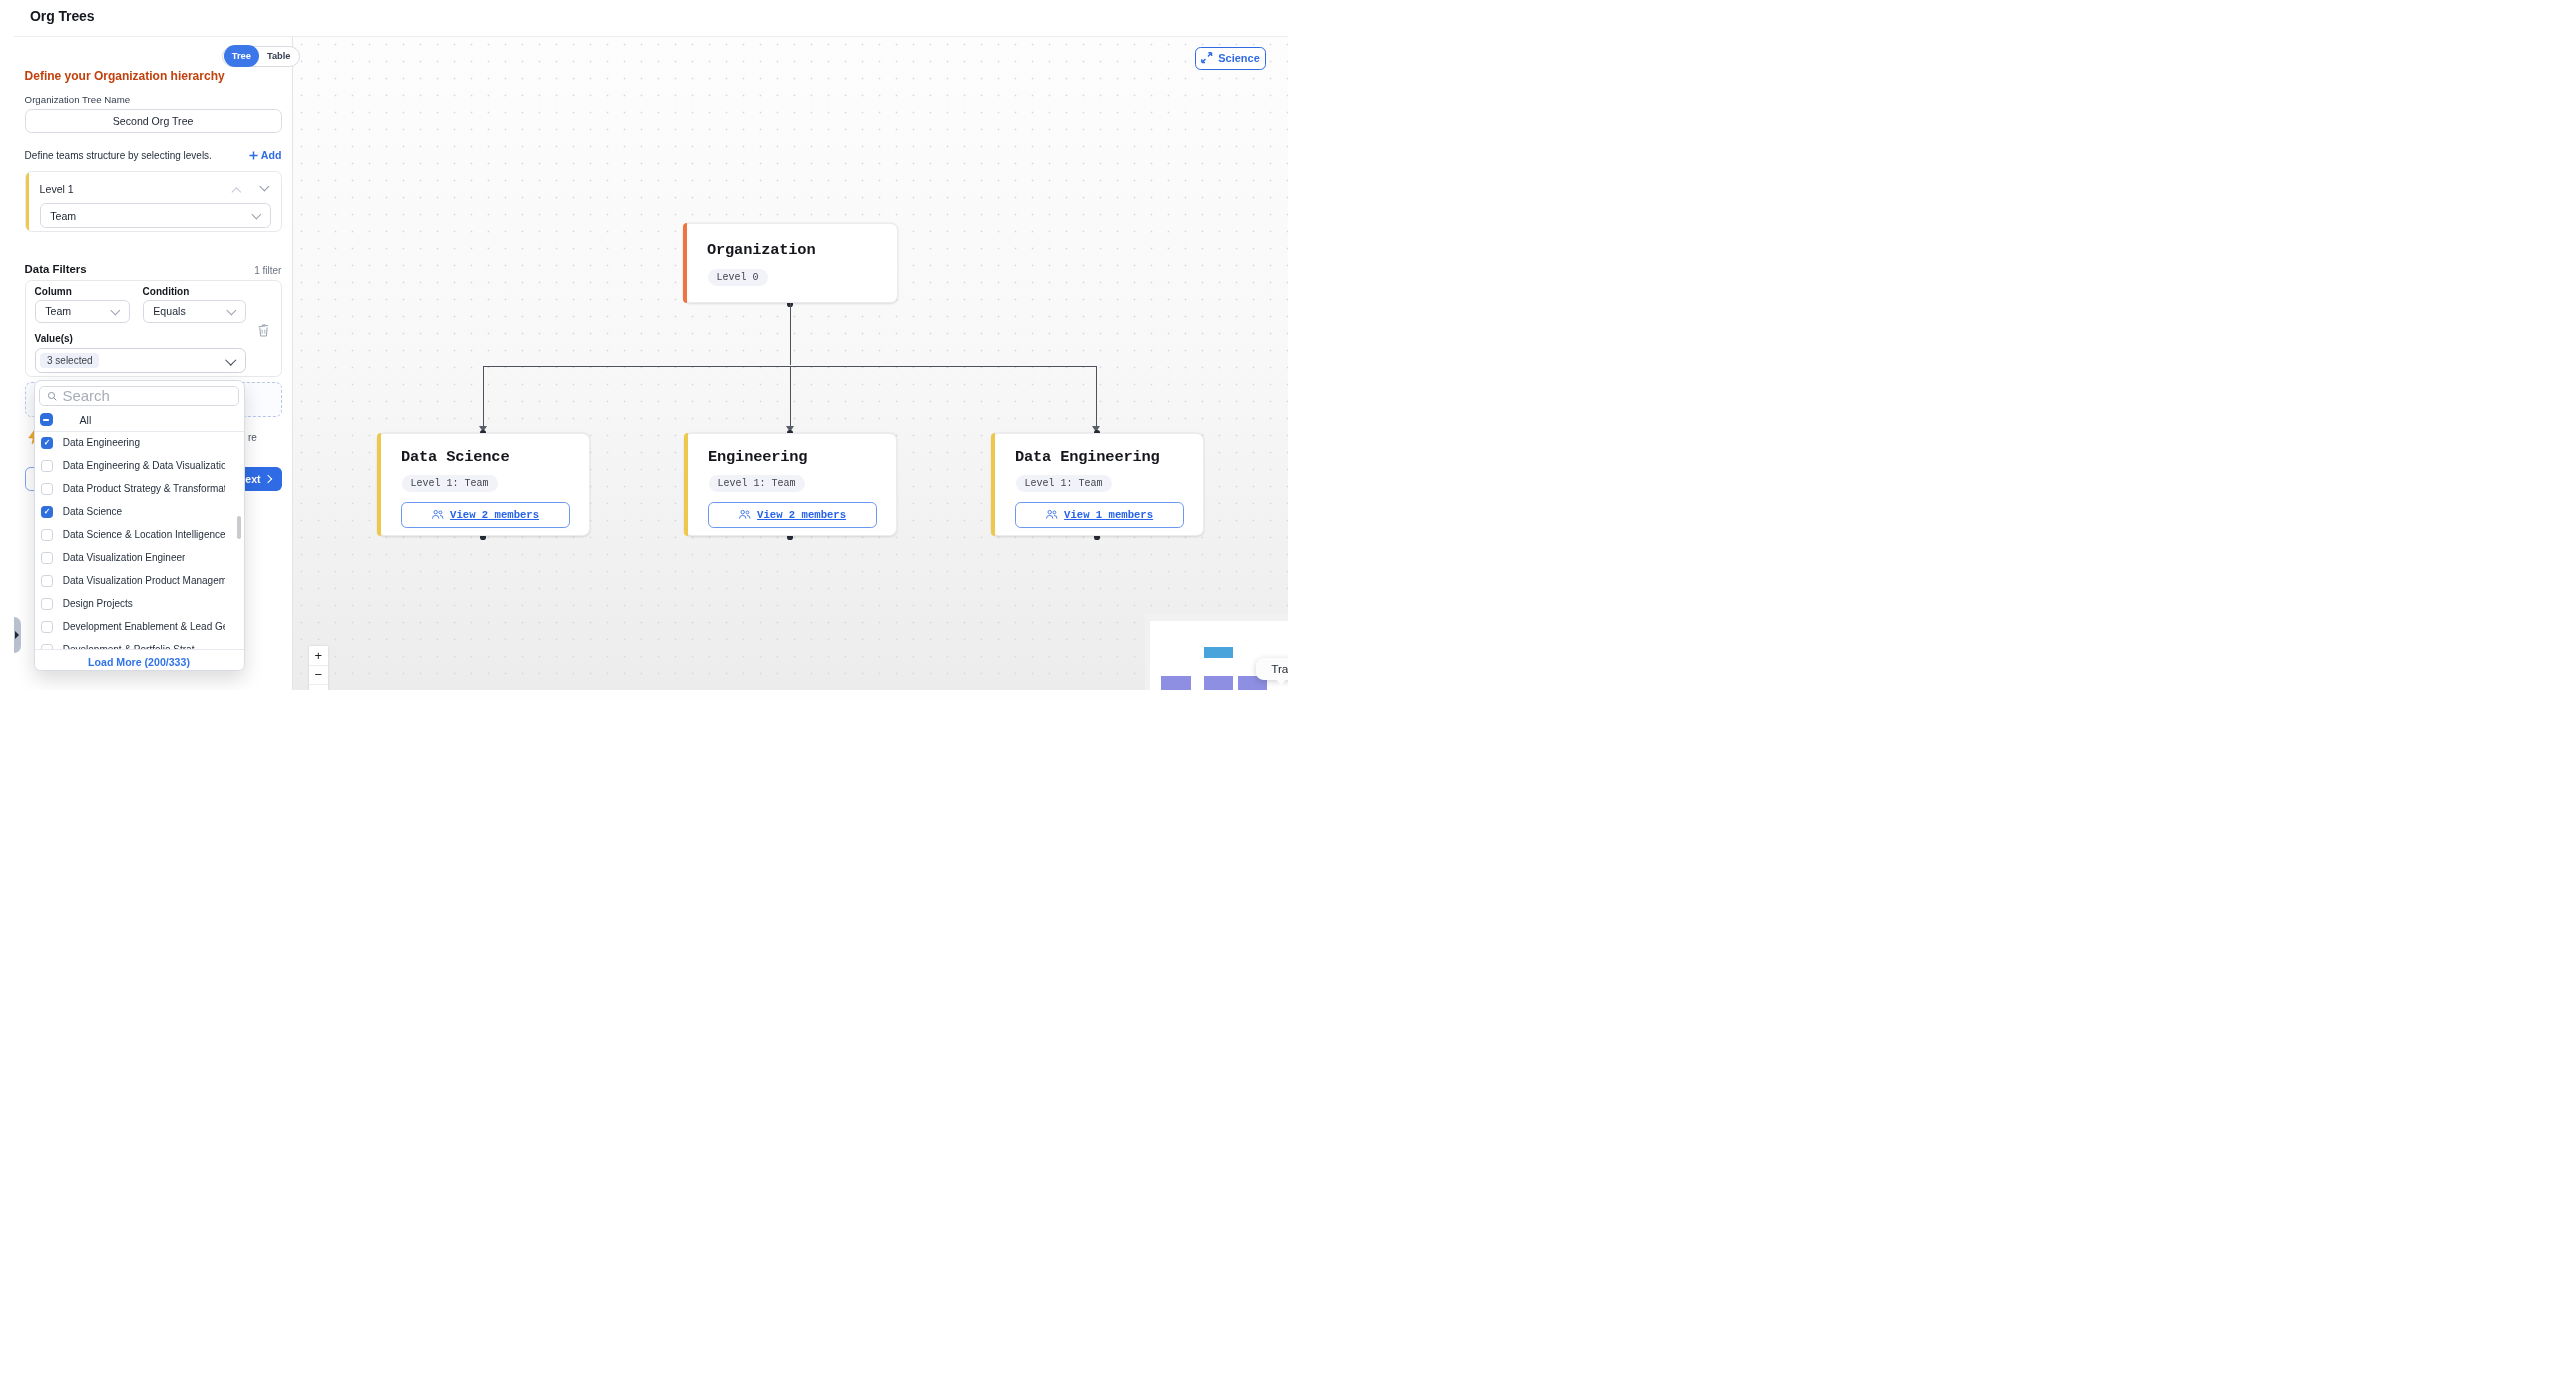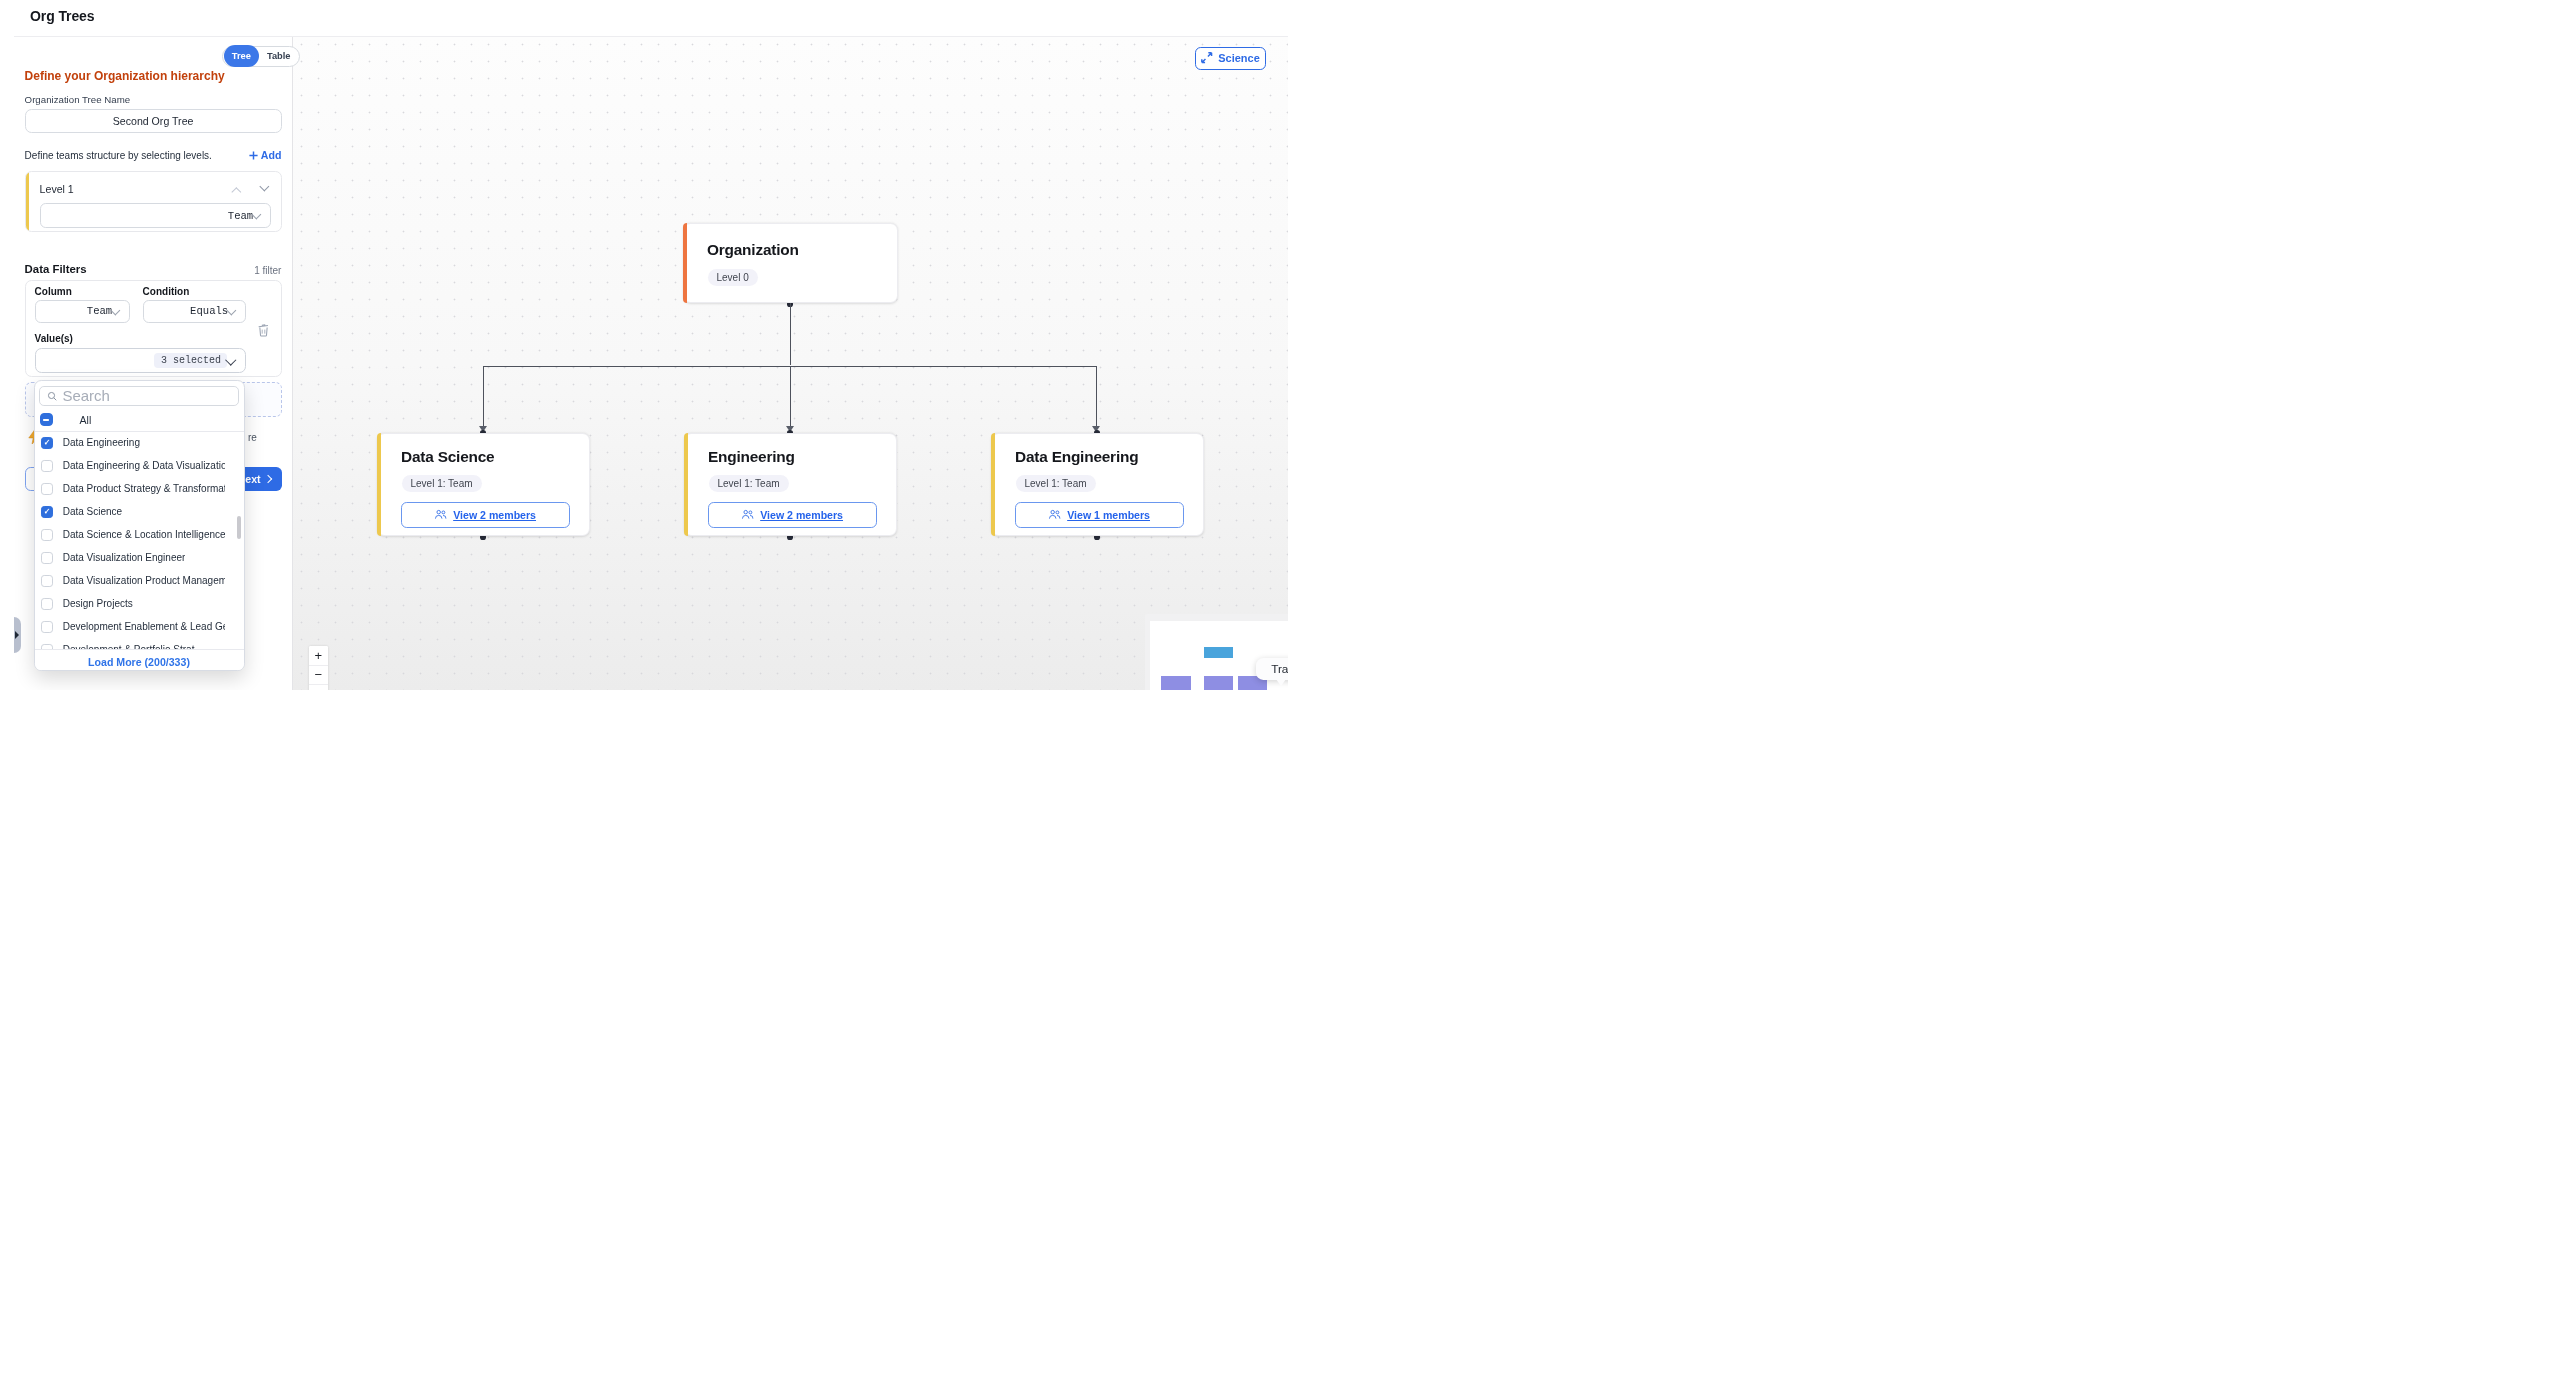--- a/index.html
+++ b/index.html
@@ -20,21 +20,21 @@
   .toggle{position:absolute;left:208px;top:9.7px;height:18px;border:0.8px solid #d7dbe0;border-radius:811px;background:#fff;display:flex;align-items:center;padding:0.8px;}
   .toggle .seg{font-size:9.3px;font-weight:700;padding:6px 8px;border-radius:811px;color:#374151;cursor:pointer;}
   .toggle .seg.on{background:#3b77e8;color:#fff;}
 
   .input{position:absolute;left:10.6px;width:257px;height:23.5px;border:0.8px solid #d8dce2;border-radius:6.5px;background:#fff;font-size:10.6px;color:#1d2430;display:flex;align-items:center;padding:0 10.6px;box-sizing:border-box;}
 
   .addlink{position:absolute;right:10.6px;top:113px;display:flex;align-items:center;gap:3.2px;color:#2e6be5;font-size:10.6px;font-weight:700;cursor:pointer;}
 
   .levelcard{position:absolute;left:10.6px;top:135px;width:257px;height:61px;border:0.8px solid #e7e8ec;border-radius:6.5px;background:#fff;box-sizing:border-box;overflow:hidden;}
   .levelcard .accent{position:absolute;left:0;top:0;bottom:0;width:3.2px;background:#edc84d;}
-  .sel{border:0.8px solid #d6dae0;border-radius:5.7px;background:#fff;display:flex;align-items:center;font-size:10.6px;color:#1d2430;padding:0 9.7px;box-sizing:border-box;justify-content:flex-end;font-family:Liberation Mono, monospace;}
+  .sel{border:0.8px solid #d6dae0;border-radius:5.7px;background:#fff;display:flex;align-items:center;font-size:10.6px;color:#1d2430;padding:0 9.7px;box-sizing:border-box;justify-content:space-between;}
   .chv{display:inline-block;width:5.7px;height:5.7px;border-right:1.2px solid #9aa1ad;border-bottom:1.2px solid #9aa1ad;transform:rotate(45deg);margin-top:-2.4px;}
   .chv.up{transform:rotate(-135deg);margin-top:2.4px;}
   .chv.big{width:6.5px;height:6.5px;border-width:1.6px;border-color:#3a4150;}
   .chv.white{border-color:#fff;transform:rotate(-45deg);width:4.9px;height:4.9px;border-width:1.6px;margin:0;}
 
   .filtercard{position:absolute;left:10.6px;top:244px;width:257px;height:97px;border:0.8px solid #e7e8ec;border-radius:6.5px;background:#fff;box-sizing:border-box;}
   .flabel{position:absolute;font-size:10px;font-weight:700;color:#14171d;}
 
   .valtag{background:#eef0f9;border-radius:4px;padding:2.4px 6.5px;font-size:10px;color:#3c424e;}
 
@@ -61,21 +61,21 @@
   .scrollthumb{position:absolute;right:2.4px;top:135px;width:4px;height:23px;background:#c9c9ce;border-radius:2.4px;}
   .ddfooter{position:absolute;left:0;right:0;top:268px;height:23.5px;border-top:0.8px solid #e8e9ee;display:flex;align-items:center;justify-content:center;background:#fff;}
   .ddfooter span{font-size:10.6px;font-weight:700;color:#3074e8;cursor:pointer;}
 
   
   .canvas{position:absolute;left:279px;top:36px;width:1009px;height:654px;overflow:hidden;
     background-image:radial-gradient(#d8d8dc 0.8px,transparent 1.1px),linear-gradient(180deg,#fdfdfd 0%,#f8f8f8 50%,#ececec 100%);
     background-size:17px 17px,auto;}
   .maxbtn{position:absolute;left:902px;top:10.6px;width:71px;height:23px;background:#fff;border:1.2px solid #2e6be5;border-radius:5.7px;color:#2e6be5;font-size:11px;font-weight:700;display:flex;align-items:center;justify-content:center;gap:5.7px;box-sizing:border-box;cursor:pointer;}
 
-  .node{position:absolute;background:#fff;border:0.8px solid #ececf0;border-radius:7.3px;box-shadow:0 0.8px 2.4px rgba(0,0,0,.12);box-sizing:border-box;}
+  .node{position:absolute;background:#fff;border:0.8px solid #ececf0;border-radius:7.3px;box-shadow:0 0.8px 2.4px rgba(0,0,0,.12);box-sizing:border-box;font-family:Liberation Mono, monospace;}
   .node .accent{position:absolute;left:-0.8px;top:-0.8px;bottom:-0.8px;width:4px;border-radius:7.3px 0 0 7.3px;}
   .node .ntitle{position:absolute;left:23px;font-size:15.4px;font-weight:700;color:#15171c;letter-spacing:-0.2px;}
   .badge{position:absolute;background:#f2f2f9;border-radius:11.4px;padding:3.2px 9px;font-size:10px;color:#41454f;}
   .membtn{position:absolute;left:23px;right:19.5px;height:23.5px;border:0.8px solid #6a97ef;border-radius:5.7px;background:#fff;display:flex;align-items:center;justify-content:center;gap:5.7px;cursor:pointer;}
   .membtn .mtxt{font-size:10.6px;font-weight:700;color:#2563eb;text-decoration:underline;}
 
   .cline{position:absolute;background:#4e525c;}
   .cdot{position:absolute;width:5.7px;height:5.7px;border-radius:50%;background:#272b38;}
   .carrow{position:absolute;width:0;height:0;border-left:4px solid transparent;border-right:4px solid transparent;border-top:6.5px solid #585d68;}
 

